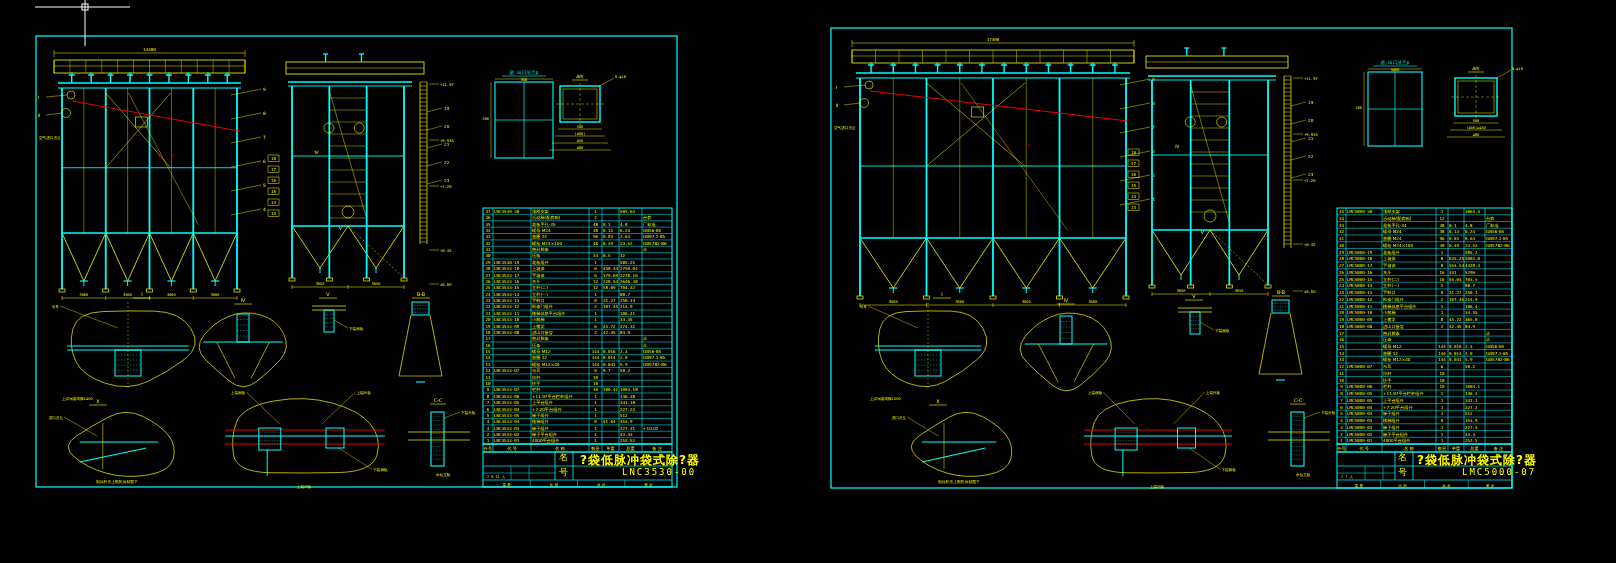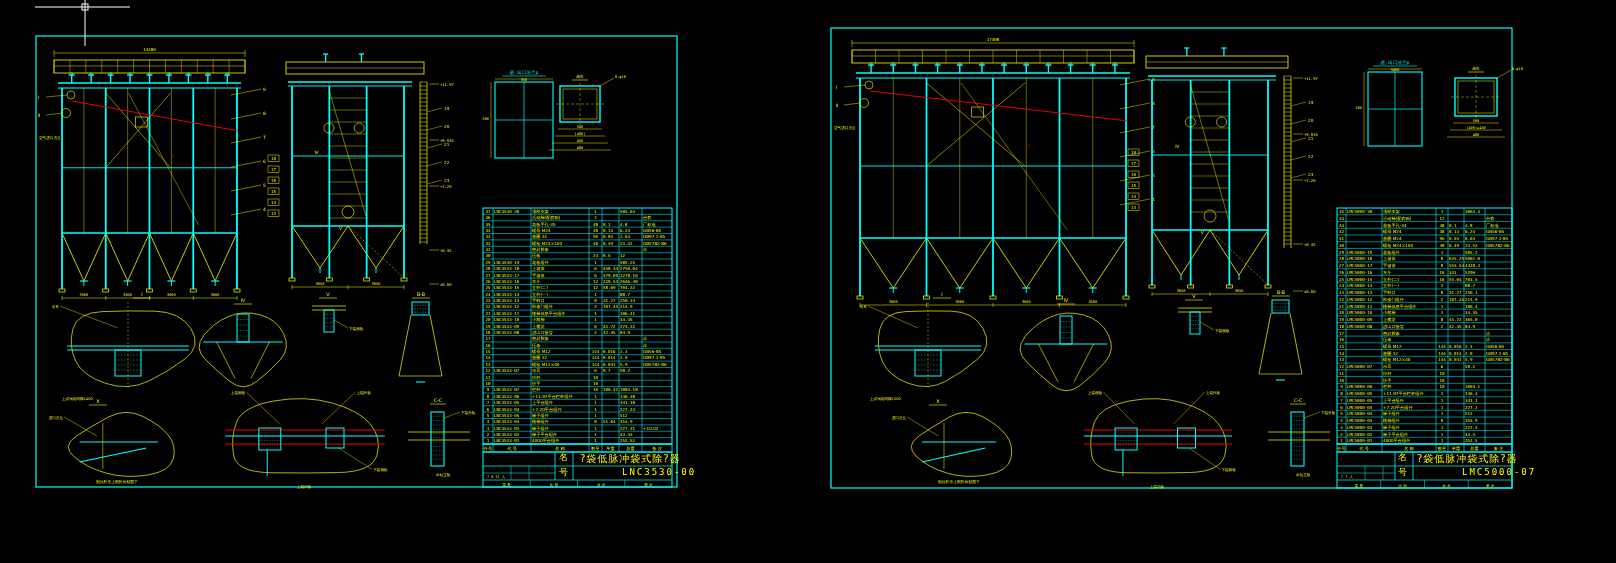--- a/index.html
+++ b/index.html
@@ -1,20 +1,20 @@
 <!DOCTYPE html>
 <html><head>
 <meta charset="utf-8">
 <style>
   html,body{margin:0;padding:0;background:#000;}
   .stage{position:relative;width:1616px;height:563px;overflow:hidden;background:#000;
          font-family:"DejaVu Sans",sans-serif;}
   .stage svg{position:absolute;left:0;top:0;}
   .ov{position:absolute;color:#ffff00;white-space:nowrap;line-height:1;}
-  .ov.cn{font-size:10px;font-family:"DejaVu Sans",sans-serif;letter-spacing:1px;}
+  .ov.cn{font-size:12px;font-family:"DejaVu Sans",sans-serif;letter-spacing:1px;font-weight:bold;}
   .ov.num{font-size:9px;font-family:"DejaVu Sans Mono",monospace;letter-spacing:2px;padding-left:36px;}
   .ov.lbl{font-size:9px;}
 </style>
 </head>
 <body>
 
 <div class="stage">
   <svg id="cad" width="1616" height="563" viewBox="0 0 1616 563">
       <g>
         <rect x="36" y="36" width="641" height="451" fill="none" stroke="#00ffff" stroke-width="1.2"></rect>

